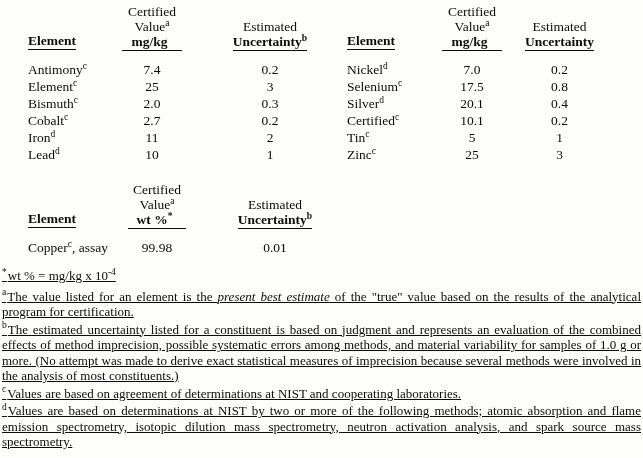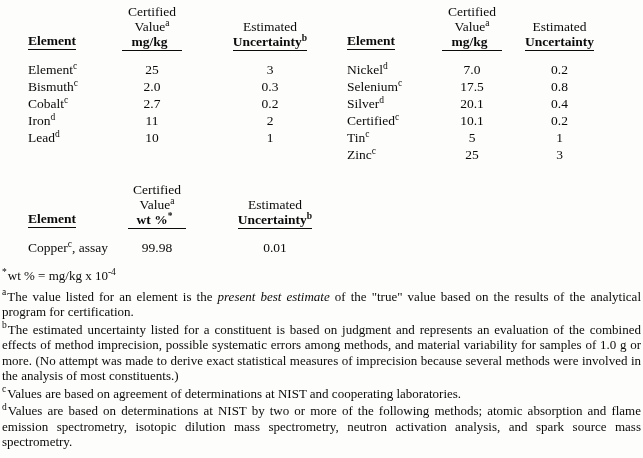--- a/index.html
+++ b/index.html
@@ -35,21 +35,21 @@
   .t-right { position: absolute; left: 347px; top: 4px; }
   .t-assay { position: absolute; left: 28px;  top: 182px; }
   .t-assay thead th { padding-bottom: 16px; }
   #footnotes {
     position: absolute;
     left: 2px; top: 268px;
     width: 639px;
     font-size: 13px;
     line-height: 15.5px;
   }
-  #footnotes p { margin: 0 0 2px 0; }
+  #footnotes p { margin: 0 0 2px 0; text-decoration: underline; }
   #footnotes p.just { text-align: justify; }
   #footnotes p.star-line { margin-bottom: 5px; }
   #footnotes sup.mk { margin-right: 1px; }
 </style>
 </head>
 <body>
 
 <div id="page">
 
   <table class="vals t-left">
@@ -66,20 +66,25 @@
           <div><span>Value</span><sup>a</sup></div>
           <div><span class="u unit-pad">mg/kg</span></div>
         </th>
         <th class="ctr">
           <div>Estimated</div>
           <div><span class="u"><span>Uncertainty</span><sup>b</sup></span></div>
         </th>
       </tr>
     </thead>
     <tbody>
+      <tr>
+          <td class="el"><span>Antimony</span><sup>c</sup></td>
+          <td class="ctr">7.4</td>
+          <td class="ctr">0.2</td>
+        </tr>
       <tr>
           <td class="el"><span>Element</span><sup>c</sup></td>
           <td class="ctr">25</td>
           <td class="ctr">3</td>
         </tr>
       <tr>
           <td class="el"><span>Bismuth</span><sup>c</sup></td>
           <td class="ctr">2.0</td>
           <td class="ctr">0.3</td>
         </tr>

